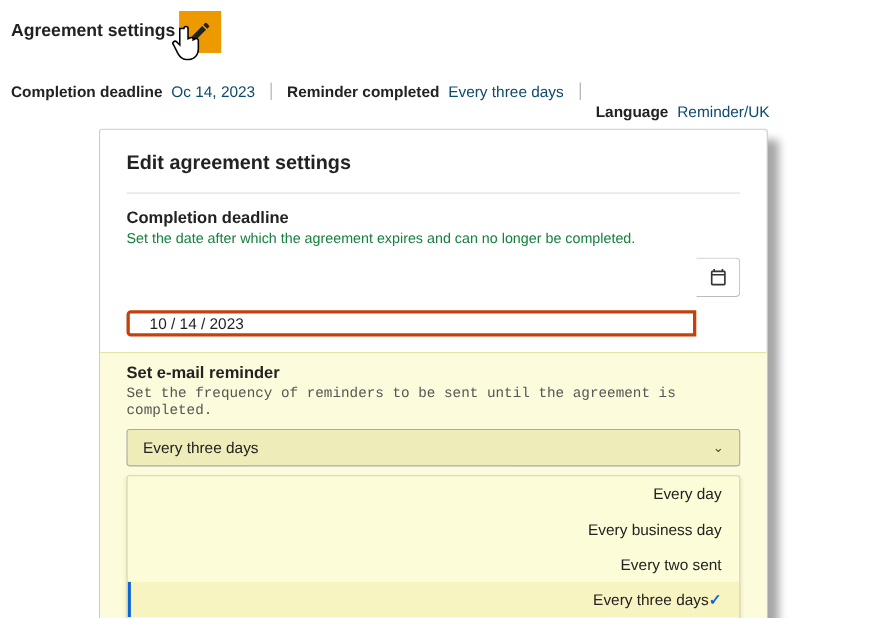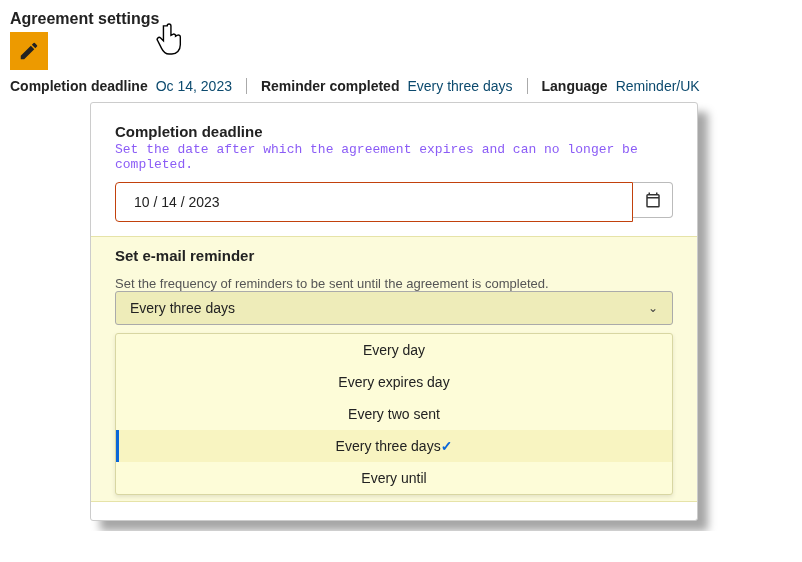--- a/index.html
+++ b/index.html
@@ -7,24 +7,23 @@
     margin: 0;
     padding: 10px;
     font-family: -apple-system, BlinkMacSystemFont, "Segoe UI", Arial, sans-serif;
     font-size: 14px;
     color: #222;
     background: #fff;
     width: 802px;
   }
   .header-row {
     display: flex;
-    align-items: flex-start;
+    align-items: center;
     gap: 4px;
     margin-bottom: 8px;
-    flex-direction: column;
   }
   .agreement-title {
     font-weight: 700;
     font-size: 16px;
   }
   .edit-btn-box {
     border: 3px solid #ed9a00;
     background: #ed9a00;
     width: 38px;
     height: 38px;
@@ -49,21 +48,21 @@
     margin-bottom: 8px;
   }
   .meta-cell {
     display: flex;
     gap: 8px;
     padding: 0 14px;
     border-right: 1px solid #aaa;
     align-items: center;
   }
   .meta-cell:first-child { padding-left: 0; }
-  .meta-cell:last-child { border-right: none; }
+  .meta-cell:last-child { border-right: none; margin-top: 37px; }
   .meta-label { font-weight: 700; }
   .meta-val { color: #0c4a6e; }
 
   .dialog-wrap {
     position: relative;
     margin-left: 80px;
     width: 608px;
   }
   .dialog {
     background: #fff;
@@ -89,60 +88,60 @@
     border-bottom: 1px solid #ddd;
     margin-bottom: 14px;
   }
   .section-heading {
     font-weight: 700;
     font-size: 15px;
     margin-bottom: 2px;
   }
   .section-sub {
     font-size: 13px;
-    color: #8b5cf6;
+    color: #15803d;
     margin-bottom: 10px;
-    font-family: Liberation Mono, monospace;
   }
   .date-input-row {
     display: flex;
     gap: 0;
     margin-bottom: 14px;
   }
   .date-input {
     flex: 1;
-    border: 1px solid #c2410c;
+    border: 3px solid #c2410c;
     border-radius: 4px 0 0 4px;
     padding: 8px 18px;
     font-size: 14px;
-    height: 40px;
-    display: flex;
-    align-items: center;
+    height: 24px;
+    display: flex;
+    align-items: center;
+    margin-top: 48px;
   }
   .cal-btn {
     width: 40px;
     height: 36px;
     border: 1px solid #bbb;
     border-left: none;
     border-radius: 0 4px 4px 0;
     display: flex;
     align-items: center;
     justify-content: center;
     background: #fff;
   }
   .reminder-block {
     background: #fcfbdb;
     border-top: 1px solid #e6e3a8;
     border-bottom: 1px solid #e6e3a8;
     margin-left: -24px;
     margin-right: -24px;
     padding: 10px 24px 6px 24px;
   }
-  .reminder-heading { font-weight:700; font-size:15px; margin-bottom:12px; }
-  .reminder-sub { font-size: 13px; color: #555; margin-bottom: 0; }
+  .reminder-heading { font-weight:700; font-size:15px; margin-bottom:2px; }
+  .reminder-sub { font-size: 13px; color: #555; margin-bottom: 10px; font-family: Liberation Mono, monospace; }
   .select-box {
     border: 1px solid #aaa;
     background: #eeecb9;
     border-radius: 3px;
     padding: 8px 14px;
     font-size: 14px;
     display: flex;
     justify-content: space-between;
     align-items: center;
     cursor: pointer;
@@ -156,21 +155,21 @@
     border: 1px solid #d8d6a2;
     border-radius: 3px;
     margin-top: 8px;
     overflow: hidden;
     box-shadow: 0 2px 4px rgba(0,0,0,0.1);
   }
   .dropdown-item {
     padding: 8px 16px;
     font-size: 14px;
     display: flex;
-    justify-content: center;
+    justify-content: flex-end;
     align-items: center;
     cursor: pointer;
   }
   .dropdown-item.selected {
     background: #f8f4c1;
     border-left: 3px solid #0a66d8;
     padding-left: 13px;
   }
   .check {
     color: #0a66d8;
@@ -204,20 +203,21 @@
   </div>
   <div class="meta-cell">
     <span class="meta-label">Language</span>
     <span class="meta-val">Reminder/UK</span>
   </div>
 </div>
 
 <div class="dialog-wrap">
   <div class="dialog-shadow"></div>
   <div class="dialog">
+    <div class="dialog-title">Edit agreement settings</div>
 
     <div class="section-heading">Completion deadline</div>
     <div class="section-sub">Set the date after which the agreement expires and can no longer be completed.</div>
     <div class="date-input-row">
       <div class="date-input">10 / 14 / 2023</div>
       <div class="cal-btn">
         <svg width="18" height="18" viewBox="0 0 24 24">
             <path fill="#333" d="M19 4h-1V2h-2v2H8V2H6v2H5a2 2 0 0 0-2 2v14a2 2 0 0 0 2 2h14a2 2 0 0 0 2-2V6a2 2 0 0 0-2-2zm0 16H5V10h14v10zM5 8V6h14v2H5z"></path>
           </svg>
       </div>
@@ -228,21 +228,21 @@
       <div class="reminder-sub">Set the frequency of reminders to be sent until the agreement is completed.</div>
       <div class="select-box">
         <span>Every three days</span>
         <span class="chev">⌄</span>
       </div>
       <div class="dropdown" id="dropdown">
           <div class="dropdown-item">
             <span>Every day</span>
           </div>
           <div class="dropdown-item">
-            <span>Every expires day</span>
+            <span>Every business day</span>
           </div>
           <div class="dropdown-item">
             <span>Every two sent</span>
           </div>
           <div class="dropdown-item selected">
             <span>Every three days</span>
             <span class="check">✓</span>
           </div>
           <div class="dropdown-item">
             <span>Every until</span>

